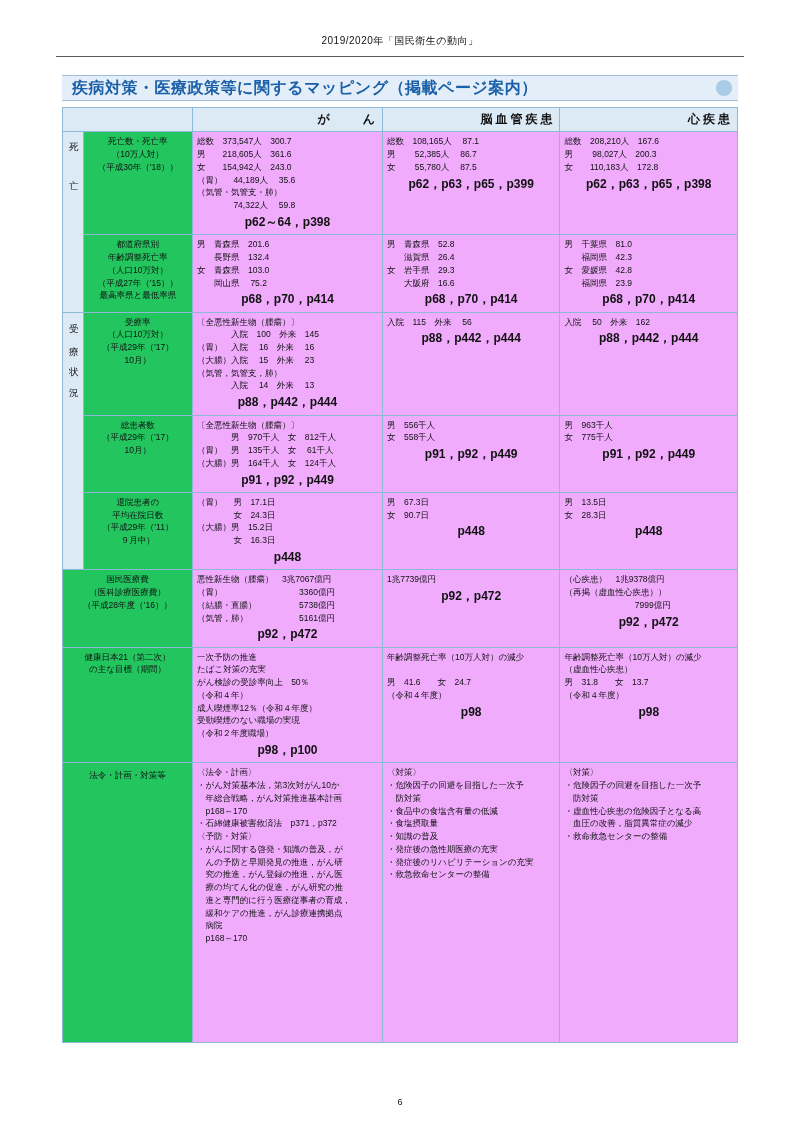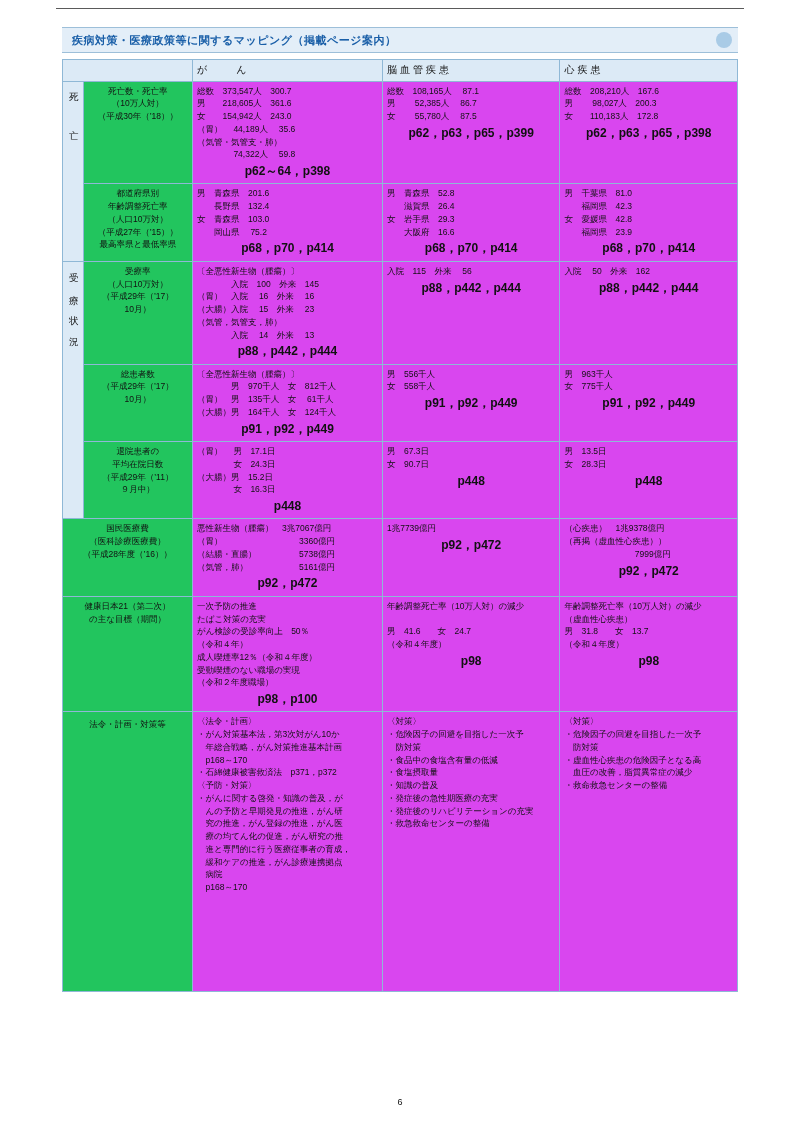--- a/index.html
+++ b/index.html
@@ -31,21 +31,21 @@
     background:#e3eef8;
     border-top:1px solid #9dbfd9;
     border-bottom:1px solid #9dbfd9;
     height:24px;
     display:flex;
     align-items:center;
     position:relative;
   }
   .section-bar .title{
     color:#1a5fa8;
-    font-size:11px;
+    font-size:16px;
     font-weight:bold;
     padding-left:10px;
     letter-spacing:0.5px;
   }
   .bar-dot{
     position:absolute;right:6px;top:4px;
     width:16px;height:16px;border-radius:50%;
     background:#a9cbe6;
   }
   .table-caption{
@@ -64,23 +64,23 @@
     color:#111;
   }
   table.main td,table.main th{
     border:1px solid #8fb8d6;
     vertical-align:top;
     padding:3px 4px;
     line-height:1.45;
   }
   th.colhead{
     background:#dceaf6;
-    text-align:left;
-    font-weight:normal;
-    font-size:10px;
+    text-align:right;
+    font-weight:bold;
+    font-size:12px;
     padding:4px 2px;
     letter-spacing:3px;
   }
   td.sidelabel{
     background:#dceaf6;
     width:18px;
     text-align:center;
     font-size:9.5px;
     letter-spacing:0.5px;
     vertical-align:middle;
@@ -88,21 +88,21 @@
   }
   td.rowlabel{
     background:#22c55e;
     width:104px;
     text-align:center;
     font-size:8.8px;
     vertical-align:middle;
     line-height:1.5;
   }
   td.cell{
-    background:#d946ef;
+    background:#f0abfc;
     vertical-align:top;
   }
   .cellbody{white-space:pre;font-size:8.5px;line-height:1.5;}
   .pref{
     text-align:center;
     margin-top:2px;
     font-size:12px;
     white-space:pre;
     font-weight:bold;
   }
@@ -130,20 +130,21 @@
     text-align:center;
     font-size:9px;
     color:#111;
   }
 </style>
 </head>
 <body>
 
 <div class="page">
 
+  <div class="running-head">2019/2020年「国民衛生の動向」</div>
   <div class="rule"></div>
 
   <div class="section-bar">
     <div class="title">疾病対策・医療政策等に関するマッピング（掲載ページ案内）</div>
     <div class="bar-dot"></div>
   </div>
 
 
   <table class="main">
     <colgroup>

